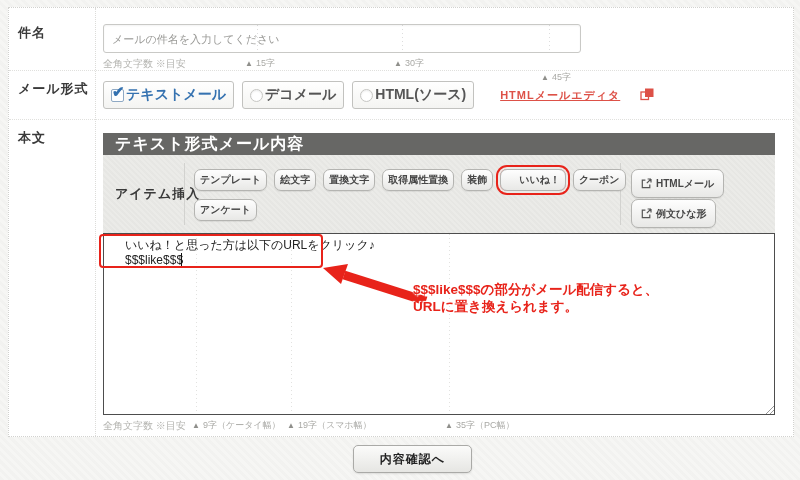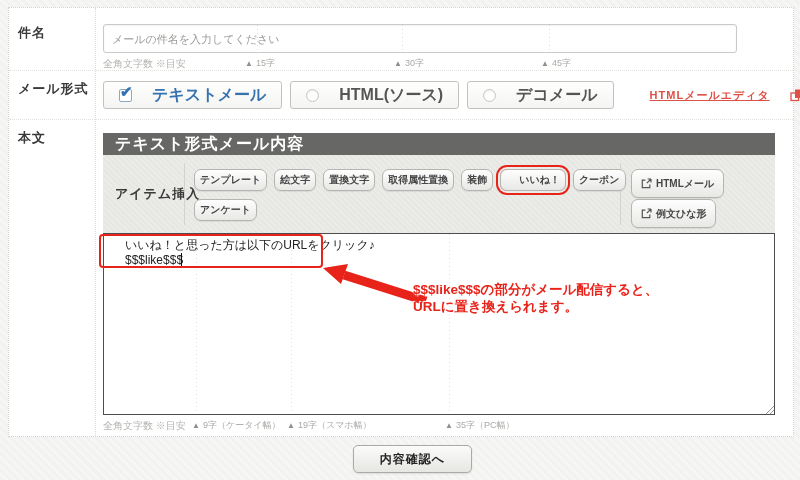--- a/index.html
+++ b/index.html
@@ -27,62 +27,62 @@
   .row-sep {
     position: absolute; left: 9px; width: 784px; height: 0;
     border-top: 1px dotted #e0e0dd;
   }
   .sec-label {
     position: absolute; font-size: 13px; font-weight: bold; color: #3a3a3a;
     letter-spacing: 1px; white-space: nowrap;
   }
   
   .subject-input {
-    position: absolute; left: 103px; top: 24px; width: 634px; height: 29px;
+    position: absolute; left: 103px; top: 24px; width: 478px; height: 29px;
     border: 1px solid #c9c9c6; border-radius: 3px; padding: 0 8px;
     font-family: "Liberation Sans", sans-serif; font-size: 11px; color: #333;
     background-color: #fff;
     background-image:
       repeating-linear-gradient(to bottom, #ddd 0 1px, rgba(0,0,0,0) 1px 4px),
       repeating-linear-gradient(to bottom, #ddd 0 1px, rgba(0,0,0,0) 1px 4px),
       repeating-linear-gradient(to bottom, #ddd 0 1px, rgba(0,0,0,0) 1px 4px);
     background-size: 1px 100%, 1px 100%, 1px 100%;
     background-position: 153px 0, 298px 0, 445px 0;
     background-repeat: no-repeat;
     box-shadow: inset 0 1px 2px rgba(0,0,0,0.05);
     outline: none;
   }
   .subject-input::placeholder { color: #9a9a97; }
   .counter { position: absolute; font-size: 10px; color: #b3b3af; white-space: nowrap; }
   .marker  { position: absolute; font-size: 9px; color: #a9a9a5; white-space: nowrap; }
   .marker::before { content: "▲"; font-size: 8px; color: #8f8f8b; margin-right: 3px; }
   
   .fmt-row { position: absolute; left: 103px; top: 81px; display: flex; align-items: center; gap: 8px; }
   .opt {
-    display: inline-flex; align-items: center; gap: 20px; height: 28px; padding: 0 15px;
+    display: inline-flex; align-items: center; gap: 2px; height: 28px; padding: 0 7px;
     background: linear-gradient(#ffffff, #f4f4f2);
     border: 1px solid #c2c2bf; border-radius: 3px;
-    font-size: 16px; font-weight: bold; color: #555; cursor: pointer; white-space: nowrap;
+    font-size: 14px; font-weight: bold; color: #555; cursor: pointer; white-space: nowrap;
   }
   .opt.selected { color: #3572b0; }
   .checkbox {
     position: relative; width: 13px; height: 13px; background: #fff;
     border: 1px solid #8fa9c4; border-radius: 2px; flex: 0 0 auto;
   }
   .checkbox::after {
     content: "✔"; position: absolute; left: 0px; top: -7px;
     font-size: 15px; font-weight: bold; color: #3572b0;
   }
   .radio {
     width: 13px; height: 13px; border: 1px solid #c6c6c3; border-radius: 50%;
     background: #fff; box-shadow: inset 0 1px 2px rgba(0,0,0,0.08); flex: 0 0 auto;
   }
   .editor-link {
-    margin-left: 28px; font-size: 11px; font-weight: bold; letter-spacing: 1px;
-    color: #dd5147; text-decoration: underline; display: inline-flex; align-items: center; gap: 20px;
+    margin-left: 18px; font-size: 11px; font-weight: bold; letter-spacing: 1px;
+    color: #dd5147; text-decoration: underline; display: inline-flex; gap: 20px;
     cursor: pointer; white-space: nowrap;
   }
   
   .panel-header {
     position: absolute; left: 103px; top: 133px; width: 672px; height: 22px;
     background: #676765; color: #fff; font-size: 16px; font-weight: bold;
     line-height: 22px; padding-left: 12px; letter-spacing: 1px;
   }
   .panel-body {
     position: absolute; left: 103px; top: 155px; width: 672px; height: 78px;
@@ -153,35 +153,35 @@
   <div class="container"></div>
   <div class="col-divider"></div>
   <div class="row-sep" style="top:70px"></div>
   <div class="row-sep" style="top:119px"></div>
 
   <div class="sec-label" style="left:18px; top:24px">件名</div>
   <input class="subject-input" type="text" placeholder="メールの件名を入力してください" style="">
   <div class="counter" style="left:103px; top:57px">全角文字数 ※目安</div>
   <div class="marker" style="left:245px; top:57px">15字</div>
   <div class="marker" style="left:394px; top:57px">30字</div>
-  <div class="marker" style="left:541px; top:57px">45字</div>
+  <div class="marker" style="left:541px; top:71px">45字</div>
 
   <div class="sec-label" style="left:18px; top:80px">メール形式</div>
   <div class="fmt-row">
     <label class="opt selected">
       <span class="checkbox"></span>
       <span>テキストメール</span>
     </label>
     <label class="opt">
       <span class="radio"></span>
-      <span>HTML(ソース)</span>
+      <span>デコメール</span>
     </label>
     <label class="opt">
       <span class="radio"></span>
-      <span>デコメール</span>
+      <span>HTML(ソース)</span>
     </label>
     <a class="editor-link">
       <span>HTMLメールエディタ</span>
       <svg width="14" height="13" viewBox="0 0 14 13">
         <rect x="1" y="4" width="7.5" height="7.5" fill="#ffffff" stroke="#dd5147" stroke-width="1.3"></rect>
         <rect x="5.5" y="1" width="7.5" height="7.5" fill="#dd5147" stroke="#dd5147" stroke-width="1"></rect>
       </svg>
     </a>
   </div>
 

